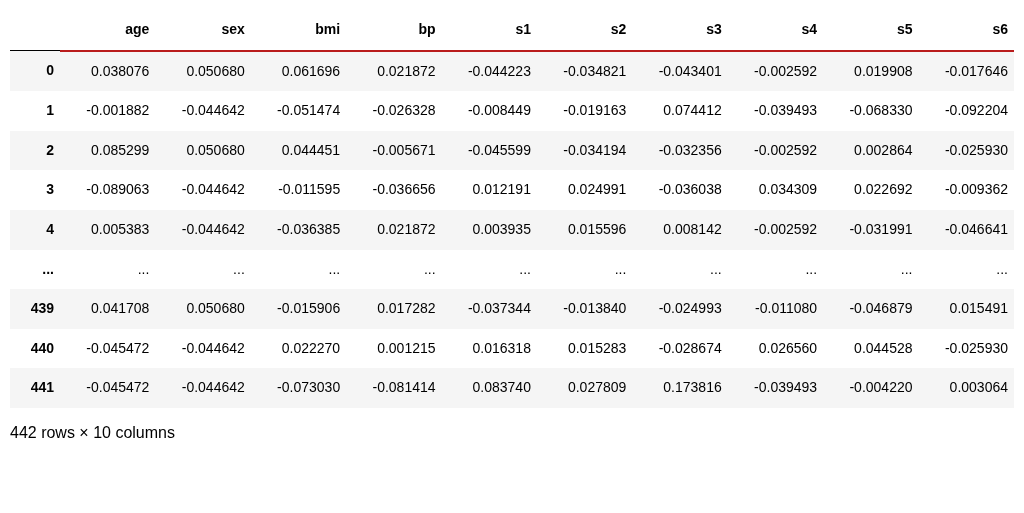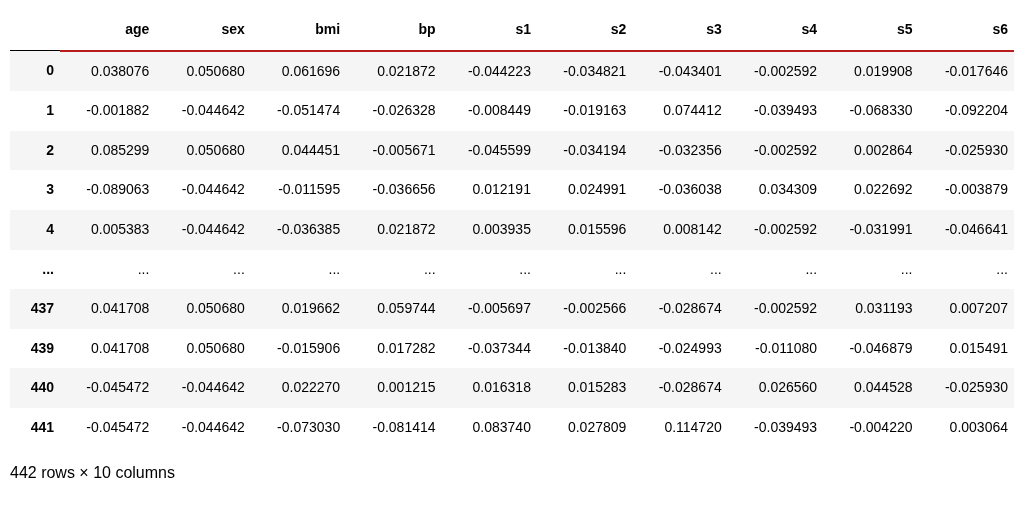--- a/index.html
+++ b/index.html
@@ -121,21 +121,21 @@
         <th class="idx-col">3</th>
         <td>-0.089063</td>
         <td>-0.044642</td>
         <td>-0.011595</td>
         <td>-0.036656</td>
         <td>0.012191</td>
         <td>0.024991</td>
         <td>-0.036038</td>
         <td>0.034309</td>
         <td>0.022692</td>
-        <td>-0.003879</td>
+        <td>-0.009362</td>
       </tr>
       <tr>
         <th class="idx-col">4</th>
         <td>0.005383</td>
         <td>-0.044642</td>
         <td>-0.036385</td>
         <td>0.021872</td>
         <td>0.003935</td>
         <td>0.015596</td>
         <td>0.008142</td>
@@ -148,33 +148,20 @@
         <td>...</td>
         <td>...</td>
         <td>...</td>
         <td>...</td>
         <td>...</td>
         <td>...</td>
         <td>...</td>
         <td>...</td>
         <td>...</td>
         <td>...</td>
-      </tr>
-      <tr>
-        <th class="idx-col">437</th>
-        <td>0.041708</td>
-        <td>0.050680</td>
-        <td>0.019662</td>
-        <td>0.059744</td>
-        <td>-0.005697</td>
-        <td>-0.002566</td>
-        <td>-0.028674</td>
-        <td>-0.002592</td>
-        <td>0.031193</td>
-        <td>0.007207</td>
       </tr>
       <tr>
         <th class="idx-col">439</th>
         <td>0.041708</td>
         <td>0.050680</td>
         <td>-0.015906</td>
         <td>0.017282</td>
         <td>-0.037344</td>
         <td>-0.013840</td>
         <td>-0.024993</td>
@@ -196,21 +183,21 @@
         <td>-0.025930</td>
       </tr>
       <tr>
         <th class="idx-col">441</th>
         <td>-0.045472</td>
         <td>-0.044642</td>
         <td>-0.073030</td>
         <td>-0.081414</td>
         <td>0.083740</td>
         <td>0.027809</td>
-        <td>0.114720</td>
+        <td>0.173816</td>
         <td>-0.039493</td>
         <td>-0.004220</td>
         <td>0.003064</td>
       </tr>
     </tbody>
   </table>
   <p class="shape-info">442 rows × 10 columns</p>
 </div>
 
 </body></html>

